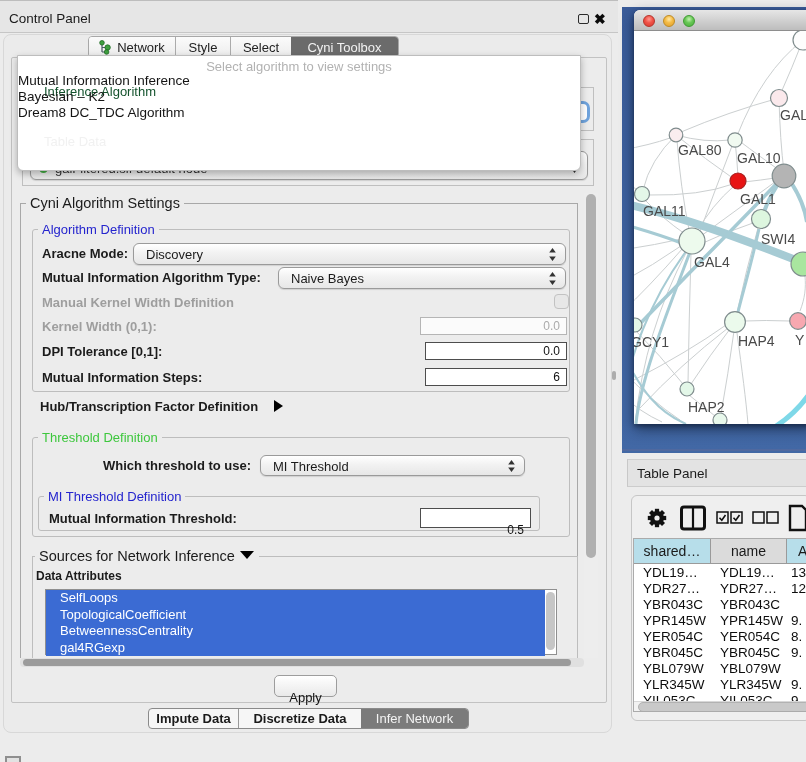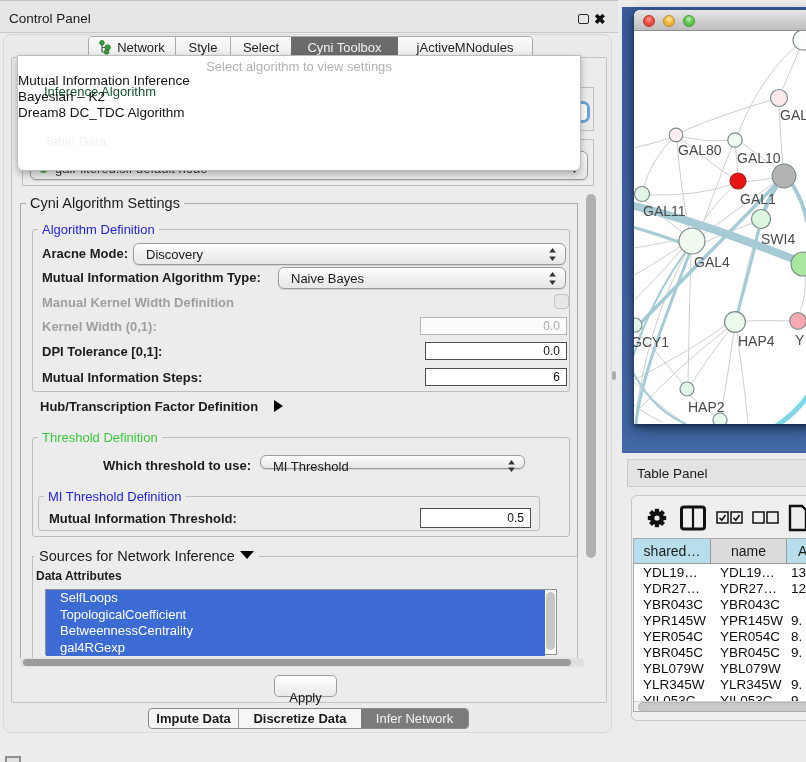--- a/index.html
+++ b/index.html
@@ -35,21 +35,20 @@
   border:1px solid #A8A8A8; border-radius:4px; overflow:hidden; background:#F2F2F2;">
     <div style="width: 86px; height: 100%; display: flex; align-items: center; justify-content: center; font-size: 13px; color: rgb(34, 34, 34); background: linear-gradient(rgb(251, 251, 251), rgb(236, 236, 236));"><svg width="13" height="15" viewBox="0 0 13 15" style="margin-right:5px;">
         <path d="M3 3 L3 12 M3 7.5 L8 7.5 M3 12 L7 12" stroke="#4a5a66" stroke-width="1.2" fill="none"></path>
         <circle cx="3" cy="2.8" r="2.3" fill="#3FA040" stroke="#1F6B24" stroke-width="0.8"></circle>
         <circle cx="8.6" cy="7.5" r="2.7" fill="#3FA040" stroke="#1F6B24" stroke-width="0.8"></circle>
         <circle cx="7.6" cy="12" r="2.3" fill="#3FA040" stroke="#1F6B24" stroke-width="0.8"></circle>
       </svg>Network</div>
     <div style="width: 55px; height: 100%; display: flex; align-items: center; justify-content: center; font-size: 13px; color: rgb(34, 34, 34); background: linear-gradient(rgb(251, 251, 251), rgb(236, 236, 236)); border-left: 1px solid rgb(171, 171, 171);">Style</div>
     <div style="width: 61px; height: 100%; display: flex; align-items: center; justify-content: center; font-size: 13px; color: rgb(34, 34, 34); background: linear-gradient(rgb(251, 251, 251), rgb(236, 236, 236)); border-left: 1px solid rgb(171, 171, 171);">Select</div>
     <div style="width: 107px; height: 100%; display: flex; align-items: center; justify-content: center; font-size: 13px; background: rgb(107, 107, 107); color: rgb(242, 242, 242);">Cyni Toolbox</div>
-    <div style="width: 134px; height: 100%; display: flex; align-items: center; justify-content: center; font-size: 13px; color: rgb(34, 34, 34); background: linear-gradient(rgb(251, 251, 251), rgb(236, 236, 236));">jActiveMNodules</div>
   </div>
 
 <div class="abs" style="left:22px; top:87px; width:572px; height:44px; border:1px solid #BFBFBF;"></div>
 <div class="abs" style="left:538px; top:101px; width:52px; height:22px; border:3px solid #6FA3DC; border-radius:7px; background:#fff;"></div>
 <div class="abs" style="left:22px; top:139px; width:572px; height:47px; border:1px solid #BFBFBF;"></div>
 <div class="combo" style="left:30px; top:151px; width:558px; height:29px;">
   <span style="position:absolute; left:8px; top:12px; width:9px; height:9px; border-radius:50%; background:#43AE43;"></span>
   <span class="ctext" style="left:24px; top:9px; color:#333;">galFiltered.sif  default node</span>
   <svg class="carr" style="top:6px;" width="9" height="16" viewBox="0 0 9 16">
       <path d="M4.5 1 L8 6 L1 6 Z M4.5 15 L8 10 L1 10 Z" fill="#333"></path>
@@ -103,31 +102,31 @@
 
 <div class="abs b13" style="left:40px; top:399px;">Hub/Transcription Factor Definition</div>
 <svg class="abs" style="left:272px; top:399px;" width="12" height="14" viewBox="0 0 12 14">
     <path d="M2 1 L11 7 L2 13 Z" fill="#000"></path>
   </svg>
 
 <div class="grp" style="left:32px; top:437px; width:538px; height:100px;"></div>
 <div class="gtitle" style="left:38px; top:430px; color:#3DC73D;">Threshold Definition</div>
 
 <div class="abs b13" style="left:103px; top:458px;">Which threshold to use:</div>
-<div class="combo" style="left:260px; top:455px; width:265px; height:14px;">
+<div class="combo" style="left:260px; top:455px; width:265px; height:21px;">
   <span class="ctext">MI Threshold</span>
   <svg class="carr" width="9" height="16" viewBox="0 0 9 16">
       <path d="M4.5 2 L7.8 6.5 L1.2 6.5 Z M4.5 14 L7.8 9.5 L1.2 9.5 Z" fill="#333"></path>
     </svg>
 </div>
 
 <div class="grp" style="left:38px; top:496px; width:502px; height:35px;"></div>
 <div class="gtitle" style="left:44px; top:489px; color:#2424CE;">MI Threshold Definition</div>
 <div class="abs b13" style="left:49px; top:511px;">Mutual Information Threshold:</div>
-<div class="field" style="left:420px; top:508px; width:111px; height:20px; padding-top:2px;">0.5</div>
+<div class="field" style="left:420px; top:508px; width:111px; height:20px; padding-top:14px;">0.5</div>
 
 <div class="abs" style="left:32px; top:556px; width:546px; height:102px; border:1px solid #BDBDBD; border-bottom:none;"></div>
 <div class="gtitle" style="left:35px; top:548px; font-size:14.5px; color:#1b1b1b;">Sources for Network Inference <svg width="16" height="10" viewBox="0 0 16 10" style="vertical-align:1px;">
       <path d="M1 1 L15 1 L8 9 Z" fill="#000"></path>
     </svg></div>
 <div class="abs" style="left:36px; top:569px; font-size:12px; font-weight:bold; color:#1b1b1b;">Data Attributes</div>
 
 <div class="abs" style="left:45px; top:589px; width:512px; height:66px; border:1px solid #8F8F8F; background:#fff;">
   <div style="position:absolute; left:0; top:0; width:499px; height:66px; background:#3B6BD3; color:#fff; font-size:13px; line-height:16.5px; padding-left:14px;">
     SelfLoops<br>TopologicalCoefficient<br>BetweennessCentrality<br>gal4RGexp</div>

